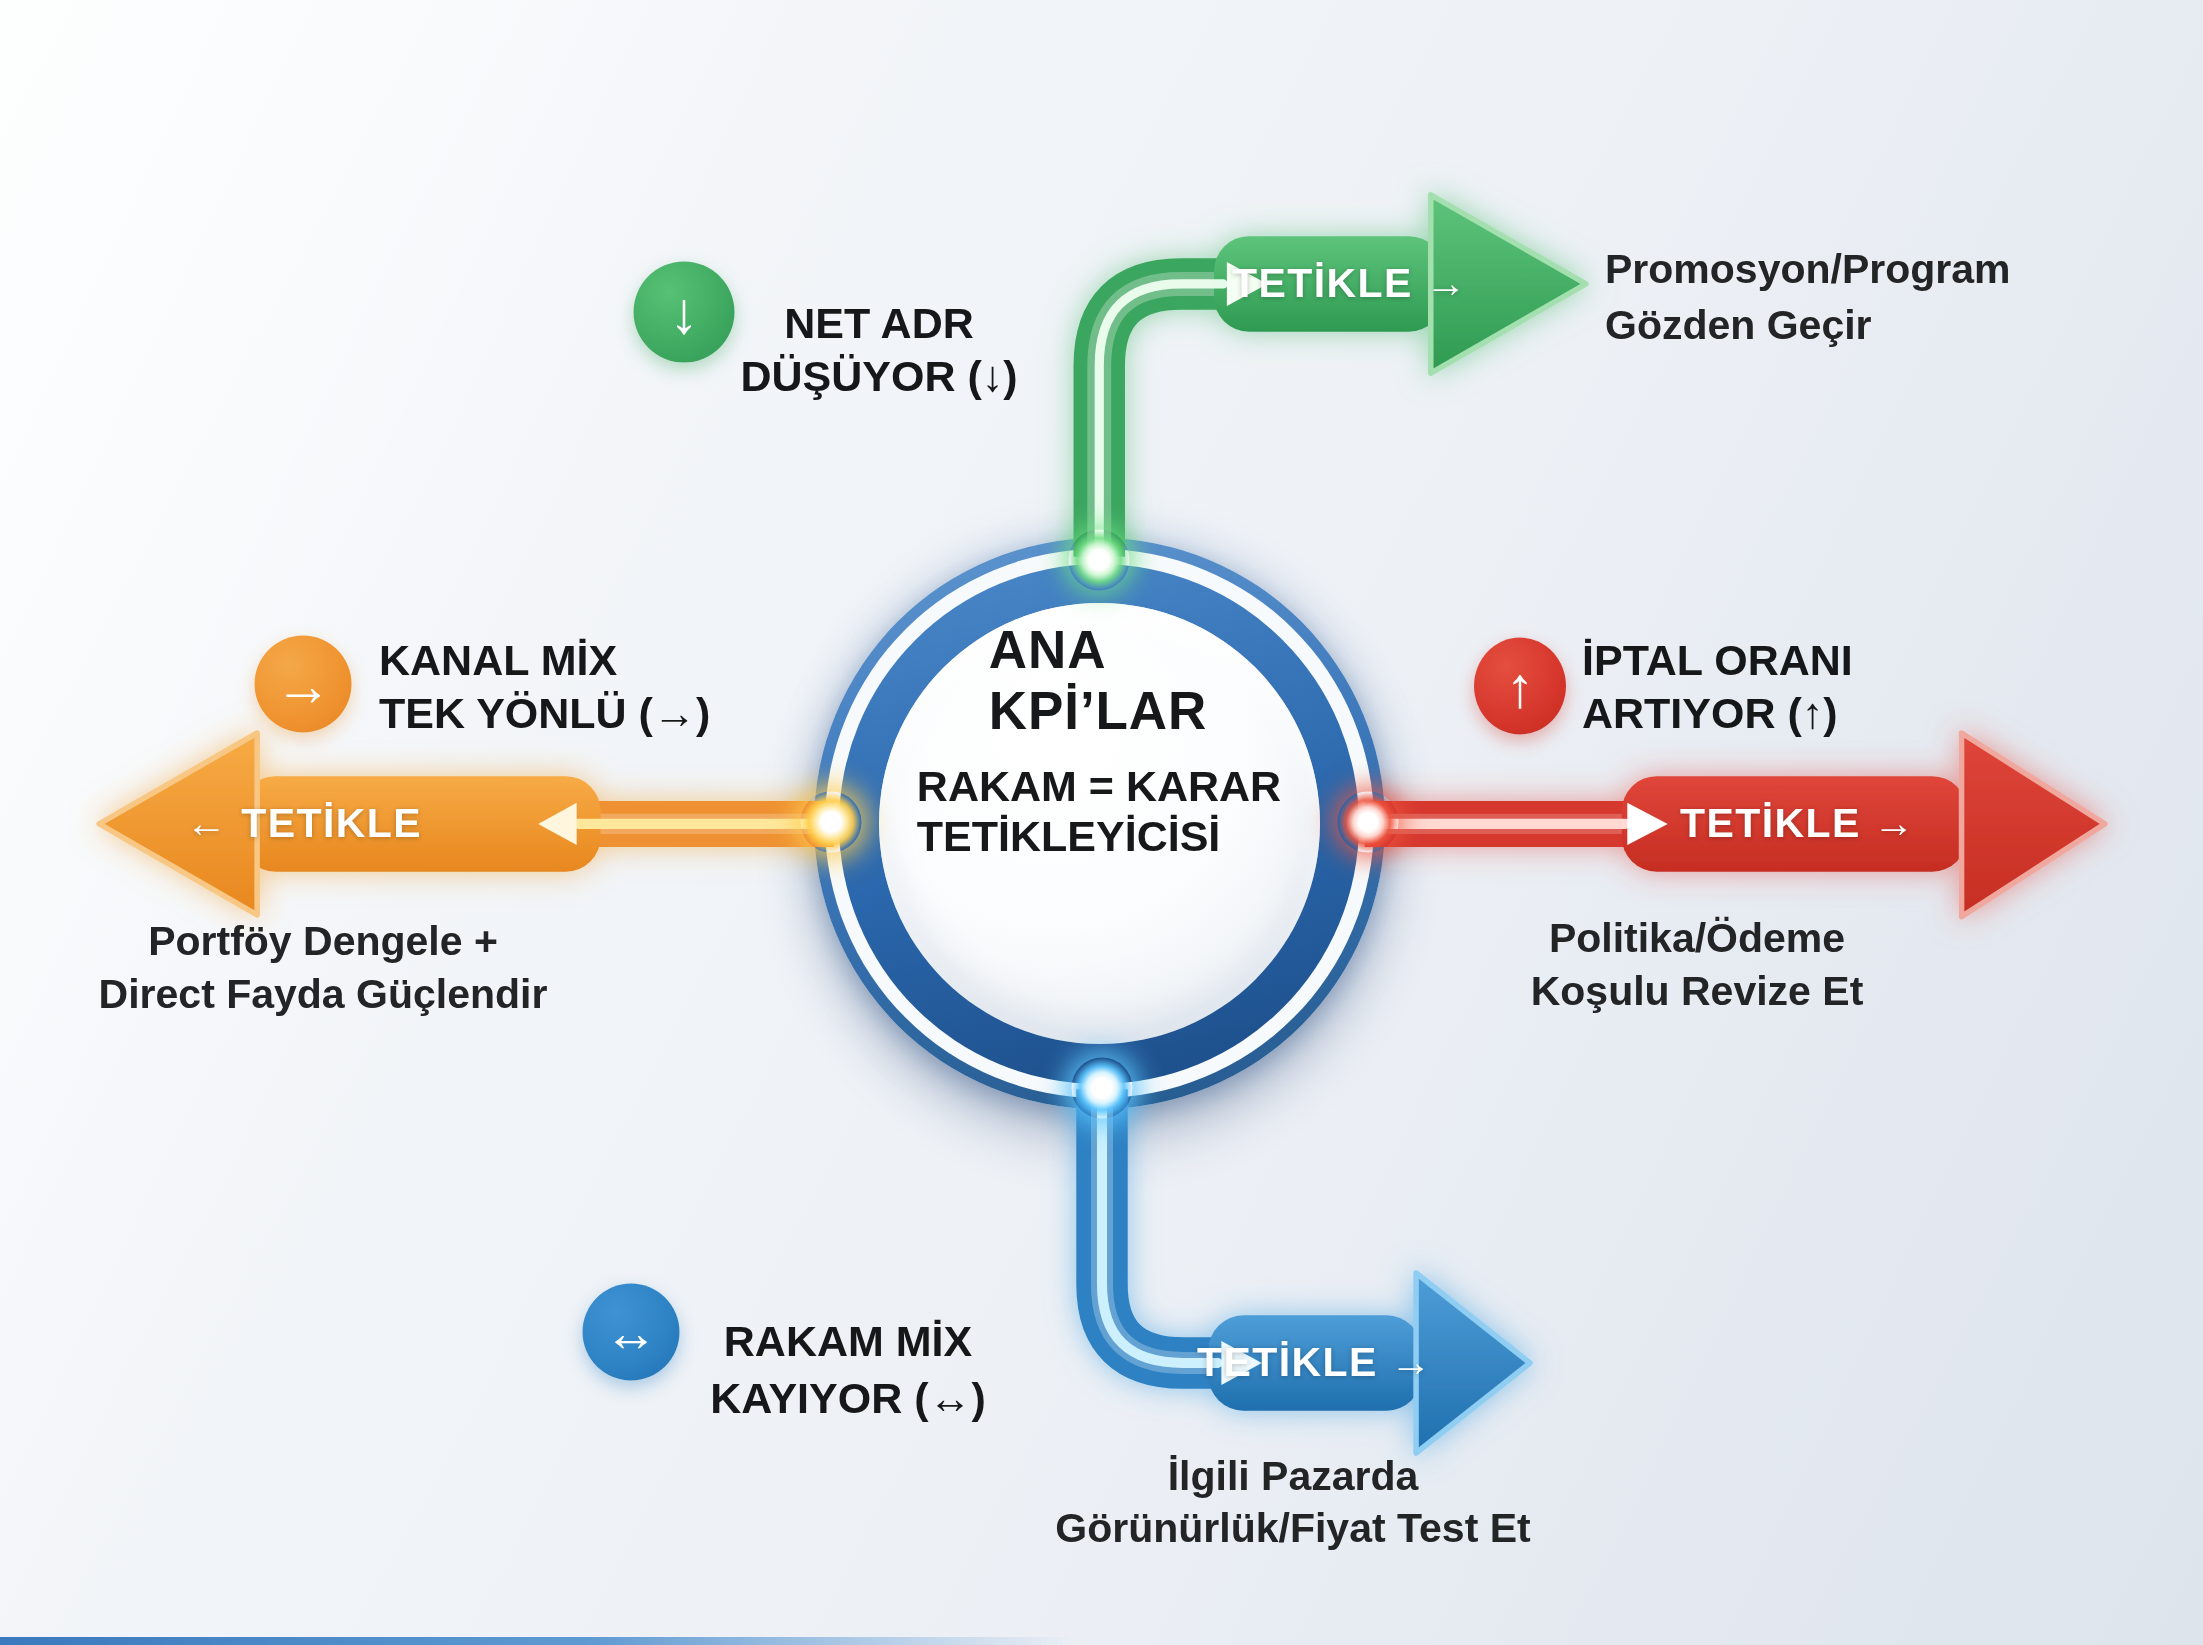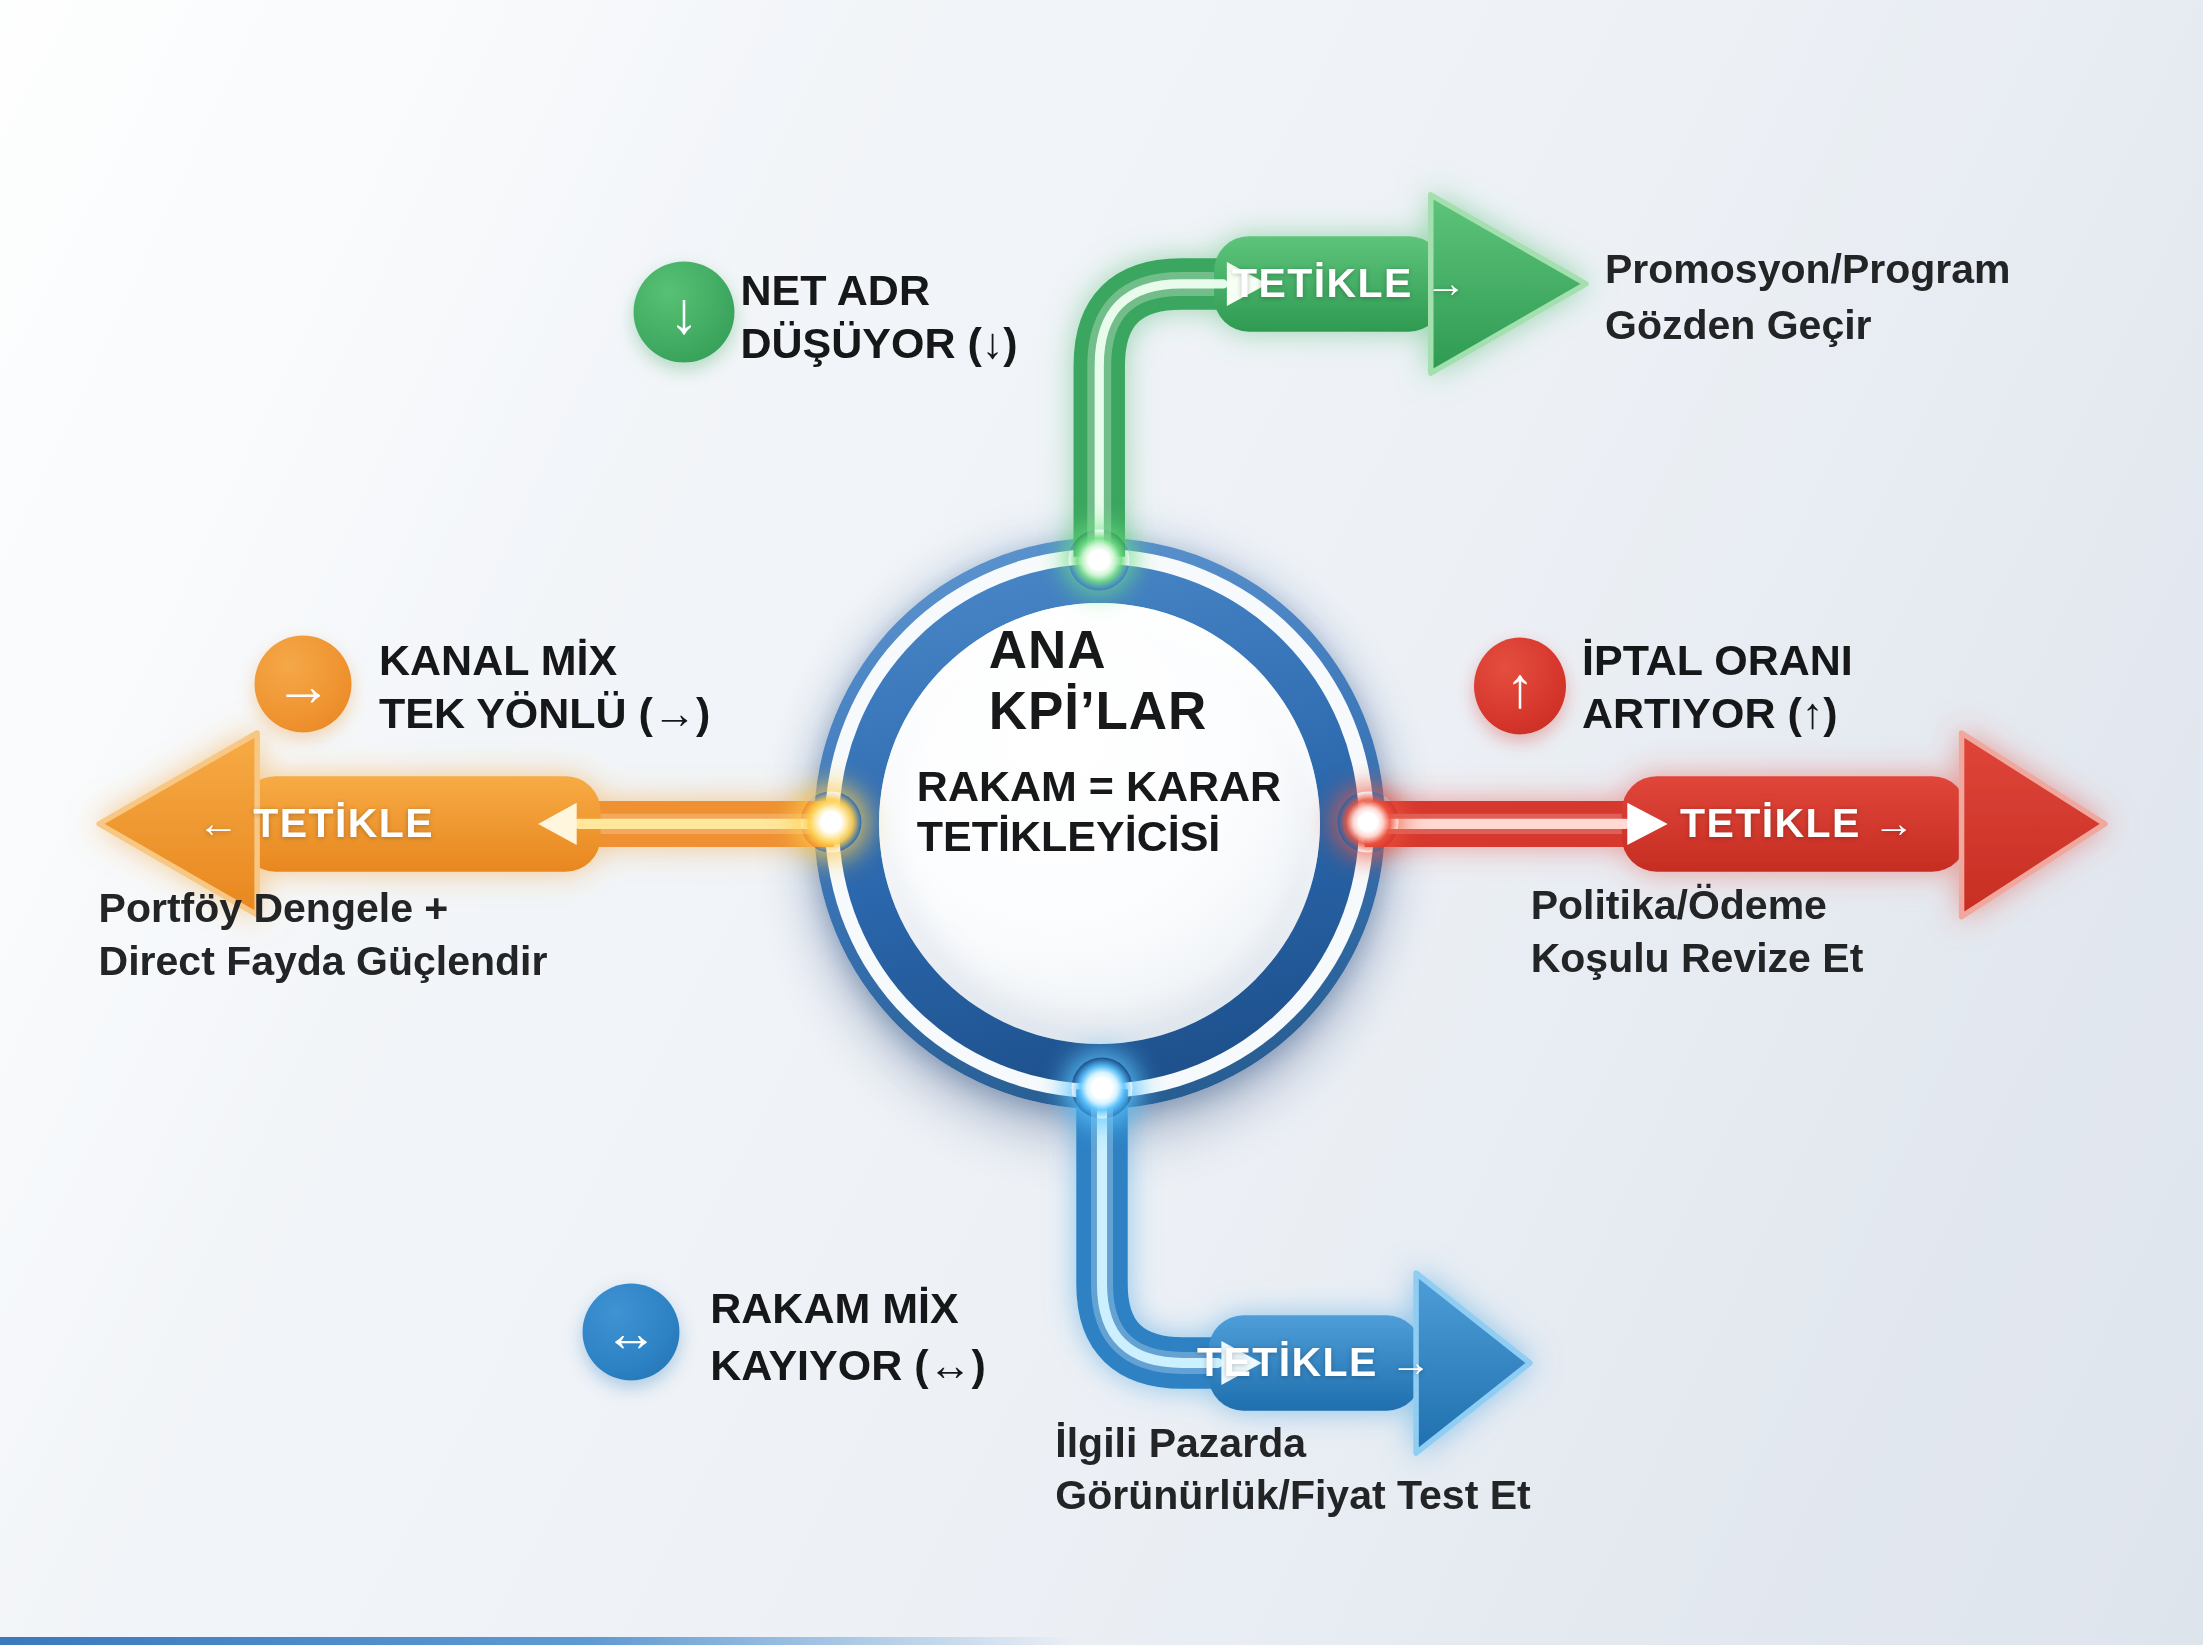--- a/index.html
+++ b/index.html
@@ -56,21 +56,21 @@
     background:radial-gradient(circle at 35% 30%,#e44f3f 0%,#d6362c 60%,#c32a1f 100%);
     box-shadow:0 7.3px 16.5px rgba(215,60,45,.35);}
   #icon-bottom{left:631px;top:1332px;width:97px;height:97px;font-size:53px;
     background:radial-gradient(circle at 35% 30%,#3f93d3 0%,#2d82c4 60%,#1f6fae 100%);
     box-shadow:0 7.3px 16.5px rgba(45,130,196,.35);}
   
   .kpi-heading{position:absolute;z-index:8;color:#161718;font-weight:700;font-size:43px;line-height:53px;white-space:nowrap;}
   .action-text{position:absolute;z-index:8;color:#232425;font-weight:700;font-size:41px;line-height:53px;white-space:nowrap;}
   .trigger-label{position:absolute;z-index:8;color:#ffffff;font-weight:700;font-size:41px;letter-spacing:1.4px;
     white-space:nowrap;transform:translate(-50%,-50%);text-shadow:0 1.8px 5.5px rgba(0,0,0,.25);}
-  .center{text-align:left;}
+  .center{text-align:center;margin-top:33px;}
   
   #bottom-accent{position:absolute;left:0;bottom:0;width:1074px;height:9.2px;z-index:2;
     background:linear-gradient(90deg,#3a79bd 0%,#5f9ad2 55%,rgba(95,154,210,0) 100%);}
 </style>
 </head>
 <body>
 
 <div id="canvas">
   <div class="bg-streaks"></div>
 
@@ -185,21 +185,21 @@
   <div class="kpi-heading" style="left:1582px;top:687px;transform:translateY(-50%);">
     <div>İPTAL ORANI</div>
     <div>ARTIYOR (↑)</div>
   </div>
   <div class="kpi-heading center" style="left:848px;top:1337px;transform:translate(-50%,-50%);line-height:57px;">
     <div>RAKAM MİX</div>
     <div>KAYIYOR (↔)</div>
   </div>
 
   <div class="trigger-label" style="left:1350px;top:283px;">TETİKLE →</div>
-  <div class="trigger-label" style="left:316px;top:823px;">← TETİKLE</div>
+  <div class="trigger-label" style="left:304px;top:823px;">← TETİKLE</div>
   <div class="trigger-label" style="left:1798px;top:823px;">TETİKLE →</div>
   <div class="trigger-label" style="left:1315px;top:1362px;">TETİKLE →</div>
 
   <div class="action-text center" style="left:323px;top:935px;transform:translate(-50%,-50%);">
     <div>Portföy Dengele +</div>
     <div>Direct Fayda Güçlendir</div>
   </div>
   <div class="action-text" style="left:1605px;top:297px;transform:translateY(-50%);line-height:56px;">
     <div>Promosyon/Program</div>
     <div>Gözden Geçir</div>

